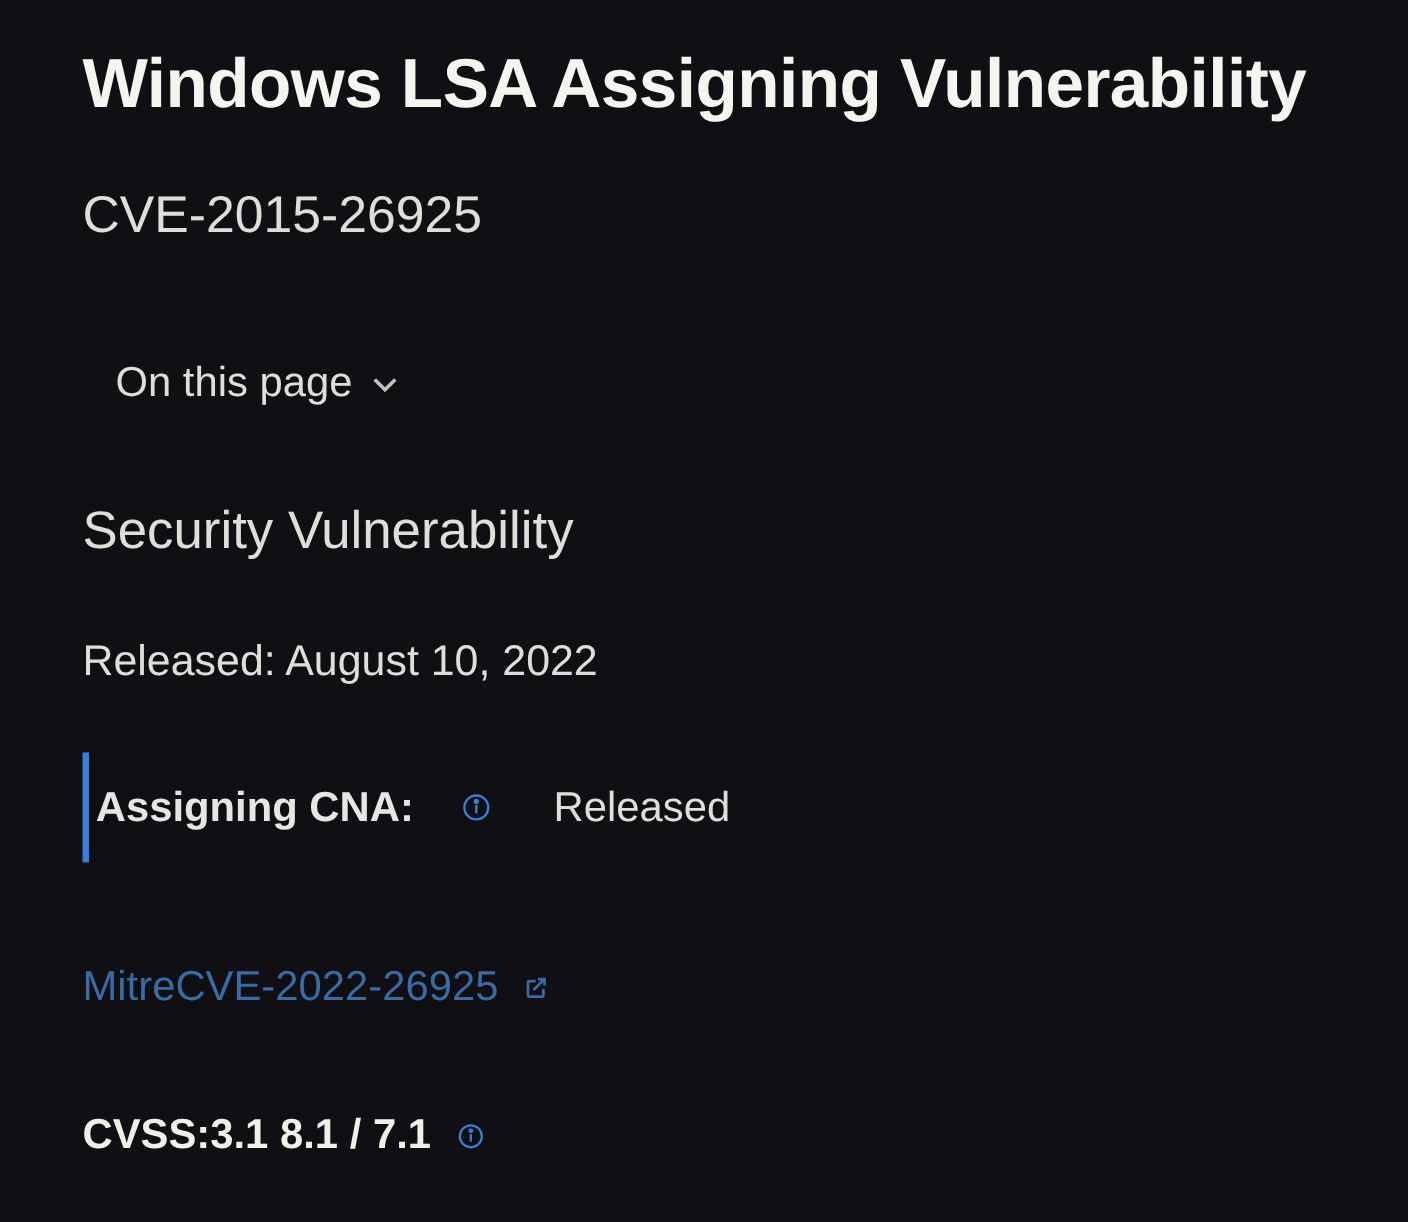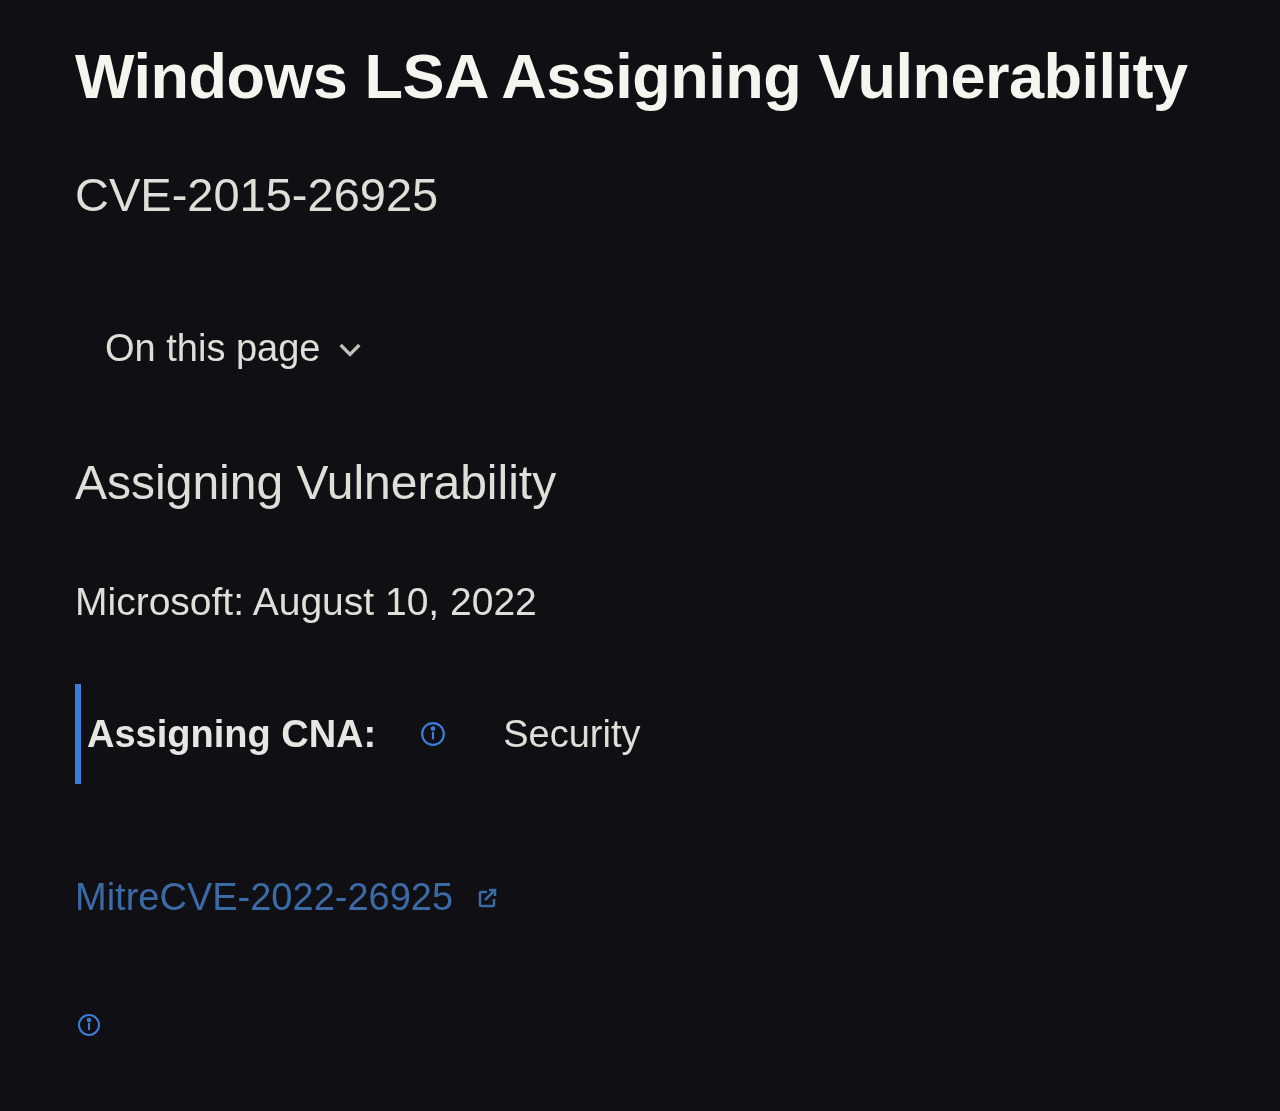--- a/index.html
+++ b/index.html
@@ -134,52 +134,53 @@
 
 <div class="on-this-page">
   <span class="on-this-page-label">On this page</span>
   <span class="chevron-down">
     <svg viewBox="0 0 24 24" width="32" height="32" fill="none" stroke="#c0bfb8" stroke-width="2.5">
       <polyline points="5 9 12 16 19 9"></polyline>
     </svg>
   </span>
 </div>
 
-<h2 class="section-heading">Assigning Vulnerability</h2>
+<h2 class="section-heading">Security Vulnerability</h2>
 
 <div class="released-row">
-  <span>Microsoft:</span>
+  <span>Released:</span>
   <span> </span>
   <span>August 10, 2022</span>
 </div>
 
 <div class="cna-row">
   <span class="cna-label">Assigning CNA:</span>
   <span class="info-icon">
     <svg viewBox="0 0 24 24" width="26" height="26" fill="none" stroke="#3b7dd8" stroke-width="2">
       <circle cx="12" cy="12" r="10"></circle>
       <line x1="12" y1="10" x2="12" y2="17"></line>
       <circle cx="12" cy="7" r="1.2" fill="#3b7dd8"></circle>
     </svg>
   </span>
-  <span class="cna-value">Security</span>
+  <span class="cna-value">Released</span>
 </div>
 
 <div class="mitre-link">
   <span>MitreCVE-2022-26925</span>
   <span class="external-icon">
     <svg viewBox="0 0 24 24" width="24" height="24" fill="none" stroke="#3b6ba5" stroke-width="2.5">
       <path d="M14 4h6v6"></path>
       <path d="M20 4L10 14"></path>
       <path d="M19 13v6a1 1 0 0 1-1 1H6a1 1 0 0 1-1-1V7a1 1 0 0 1 1-1h6"></path>
     </svg>
   </span>
 </div>
 
 <div class="cvss-row">
+  <span class="cvss-text">CVSS:3.1 8.1 / 7.1</span>
   <span class="info-icon-small">
     <svg viewBox="0 0 24 24" width="24" height="24" fill="none" stroke="#3b7dd8" stroke-width="2">
       <circle cx="12" cy="12" r="10"></circle>
       <line x1="12" y1="10" x2="12" y2="17"></line>
       <circle cx="12" cy="7" r="1.2" fill="#3b7dd8"></circle>
     </svg>
   </span>
 </div>
 
 

